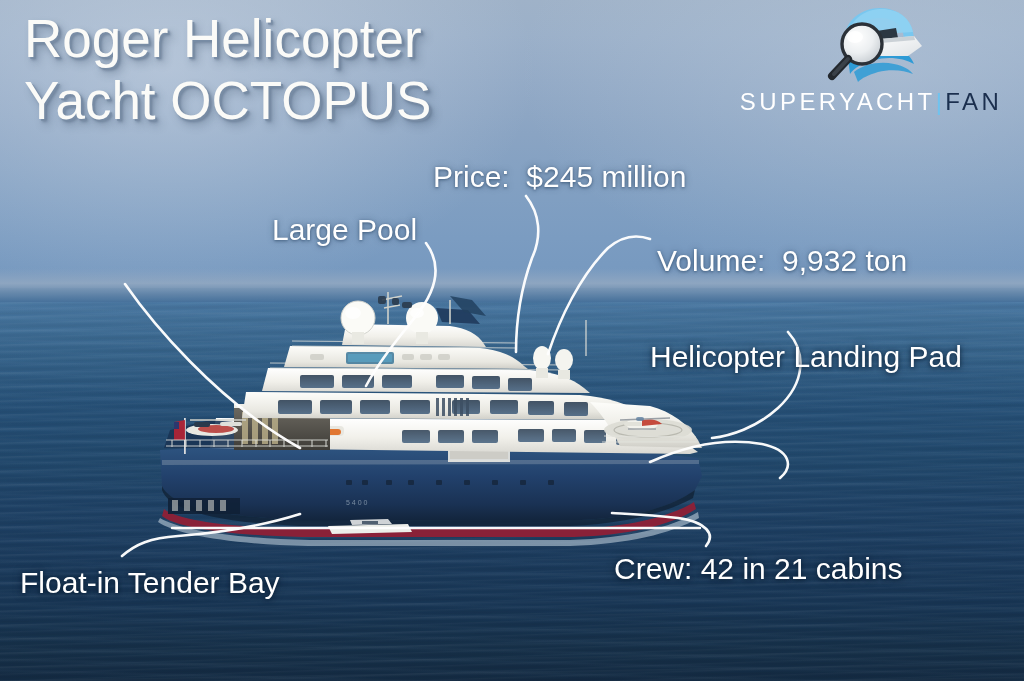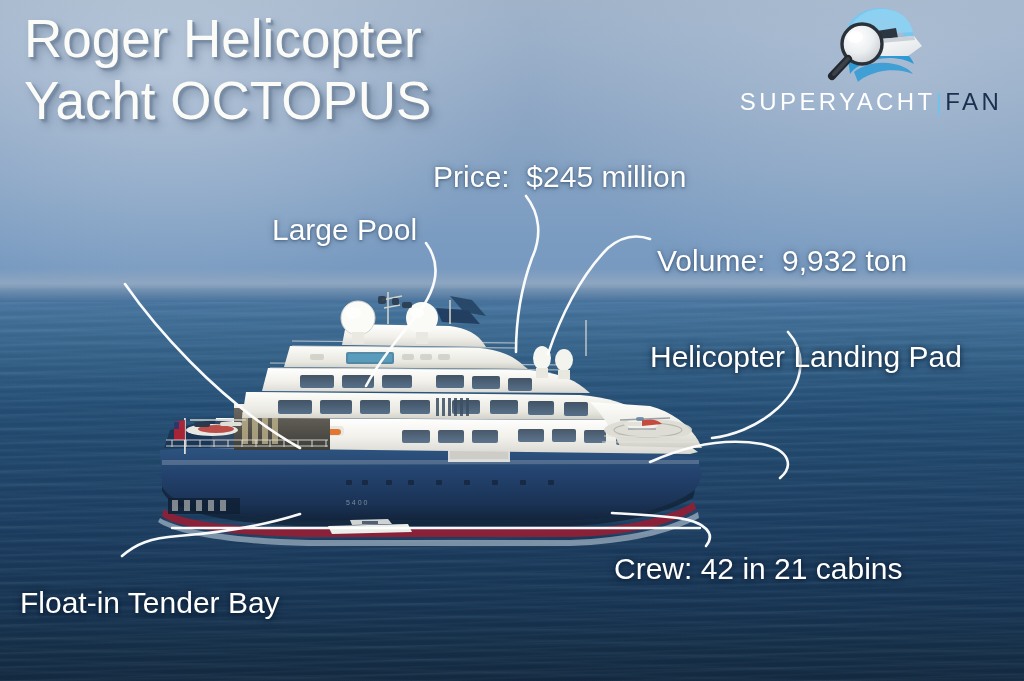--- a/index.html
+++ b/index.html
@@ -546,16 +546,16 @@
 
   <div class="label" style="left:433px; top:160px;">Price:  $245 million</div>
 
   <div class="label" style="left:657px; top:216px;margin-top:28px;">Volume:  9,932 ton</div>
 
   <div class="label dark-bg" style="left:650px; top:306px;margin-top:34px;">Helicopter Landing Pad</div>
 
 
   <div class="label dark-bg" style="left:614px; top:552px;">Crew: 42 in 21 cabins</div>
 
-  <div class="label dark-bg" style="left:20px;  top:566px;margin-top:20px;">Float-in Tender Bay</div>
+  <div class="label dark-bg" style="left:20px;  top:566px;">Float-in Tender Bay</div>
 
 
 </div>
 
 </body></html>

